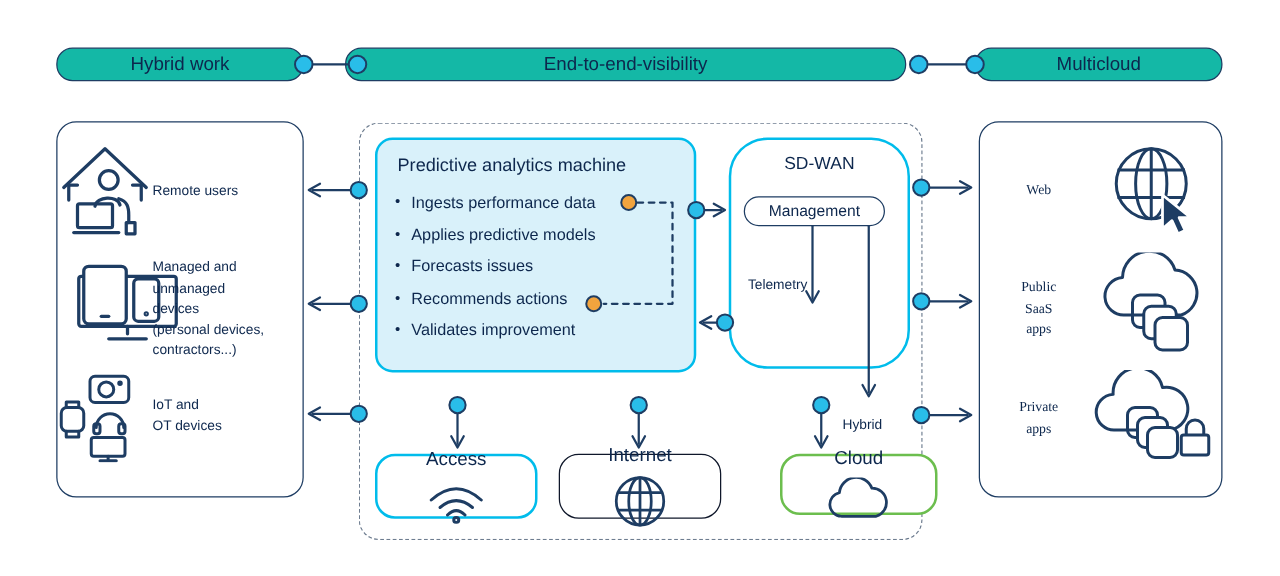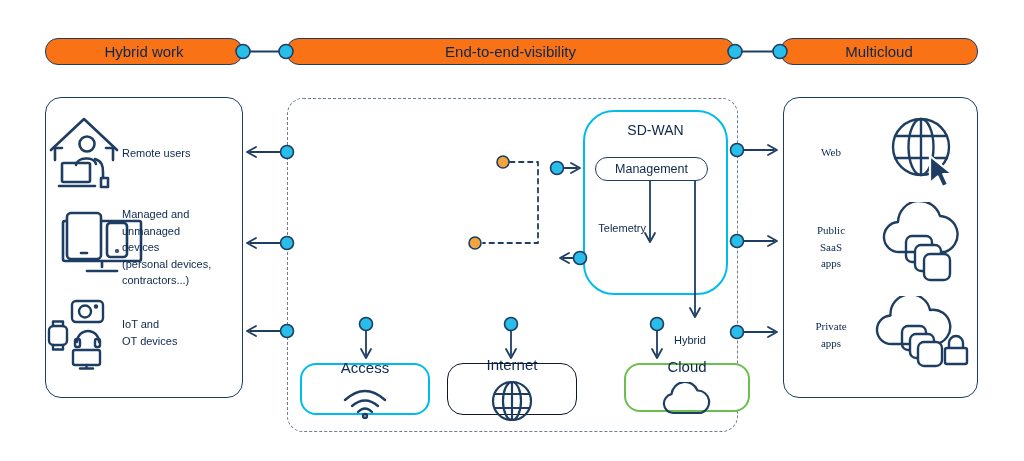--- a/index.html
+++ b/index.html
@@ -1,21 +1,21 @@
 <!DOCTYPE html>
 <html><head>
 <meta charset="utf-8">
 <style>
   html,body{margin:0;padding:0;background:#fff;}
   .stage{position:relative;width:1024px;height:461px;background:#fff;
          font-family:"Liberation Sans",sans-serif;color:#0d274d;overflow:hidden;}
   .abs{position:absolute;box-sizing:border-box;}
   
   .pill{border:1.5px solid #1e3d63;border-radius:13px;display:flex;align-items:center;
-        justify-content:center;font-size:15px;background:#f97316;}
+        justify-content:center;font-size:15px;background:#14b8a6;}
   
   .bigbox{border:1.5px solid #1e3d63;border-radius:16px;background:#fff;}
   
   .dashedbox{border:1.5px dashed #6e7d90;border-radius:16px;background:#fff;}
   
   .predictive{background:#d9f1fa;border:2px solid #00bceb;border-radius:14px;padding:11px 14px 0 14px;}
   .predictive .ptitle{font-size:14.5px;margin:2px 0 8px 2px;}
   .pbullets{list-style:none;margin:0;padding:0;font-size:13px;}
   .pbullets li{position:relative;padding-left:13px;height:25.5px;line-height:25.5px;white-space:nowrap;}
   .pbullets li::before{content:"\2022";position:absolute;left:0;top:0;font-size:12px;color:#0d274d;}
@@ -35,21 +35,21 @@
   .overlay{position:absolute;left:0;top:0;pointer-events:none;}
 </style>
 </head>
 <body>
 
 <div class="stage">
 
   <div class="abs pill" style="left:45px;top:38px;width:198px;height:27px;">
     <span>Hybrid work</span>
   </div>
-  <div class="abs pill" style="left:286px;top:38px;width:449px;height:27px;">
+  <div class="abs pill" style="left:276px;top:38px;width:449px;height:27px;">
     <span>End-to-end-visibility</span>
   </div>
   <div class="abs pill" style="left:780px;top:38px;width:198px;height:27px;">
     <span>Multicloud</span>
   </div>
 
   <div class="abs bigbox" style="left:45px;top:97px;width:198px;height:301px;"></div>
 
   <div class="abs" style="left:49px;top:110px;">
     <svg width="70" height="84" viewBox="0 0 70 84" fill="none" stroke="#1e3d63" stroke-width="2.6" stroke-linecap="round" stroke-linejoin="round">
@@ -103,20 +103,30 @@
       <path d="M34,72.5 h13"></path>
     </svg>
   </div>
   <div class="abs rowtext" style="left:122px;top:316px;">
     <div>IoT and</div>
     <div>OT devices</div>
   </div>
 
   <div class="abs dashedbox" style="left:287px;top:98px;width:451px;height:334px;"></div>
 
+  <div class="abs predictive" style="left:300px;top:110px;width:257px;height:188px;">
+    <div class="ptitle">Predictive analytics machine</div>
+    <ul class="pbullets">
+      <li>Ingests performance data</li>
+      <li>Applies predictive models</li>
+      <li>Forecasts issues</li>
+      <li>Recommends actions</li>
+      <li>Validates improvement</li>
+    </ul>
+  </div>
 
   <div class="abs sdwan" style="left:583px;top:110px;width:145px;height:185px;border-radius:31px;">
     <div class="abs sdtitle" style="left:0;top:10px;">SD-WAN</div>
   </div>
   <div class="abs mini-pill" style="left:595px;top:157px;width:113px;height:24px;">
     <span>Management</span>
   </div>
   <div class="abs tinylabel" style="left:588px;top:222px;width:58px;text-align:right;">Telemetry</div>
   <div class="abs tinylabel" style="left:674px;top:334px;">Hybrid</div>
 

